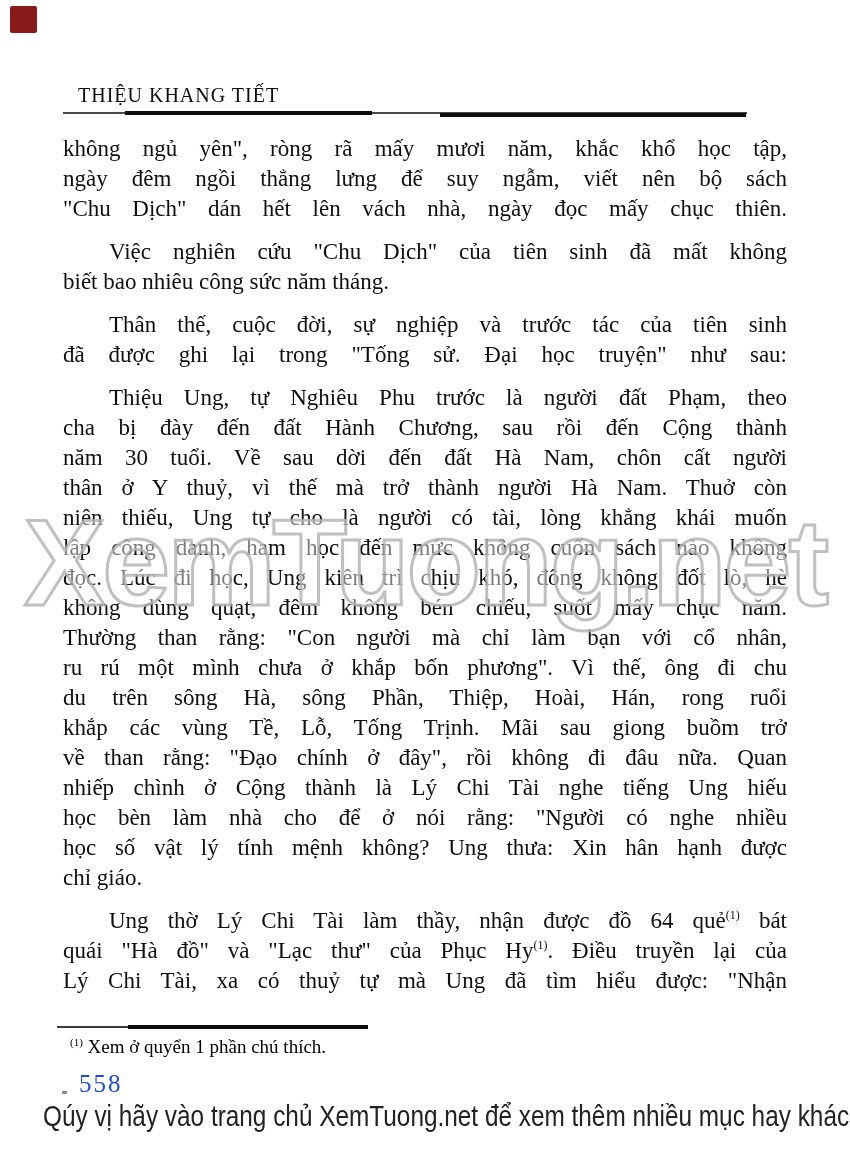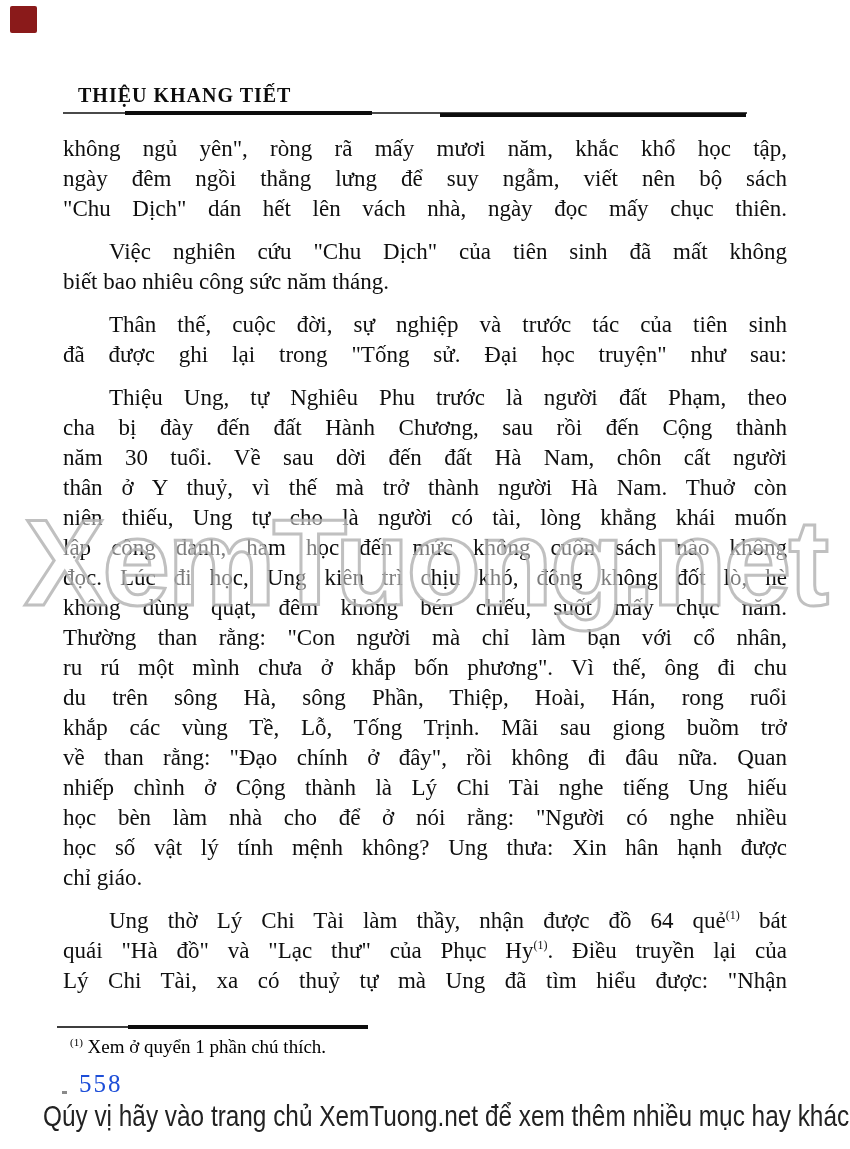--- a/index.html
+++ b/index.html
@@ -6,21 +6,21 @@
   .page {
     position:relative; width:850px; height:1149px; background:#ffffff;
     font-family:"Liberation Serif","DejaVu Serif",serif; color:#121212;
     overflow:hidden;
   }
   .corner-mark {
     position:absolute; left:10px; top:6px; width:27px; height:27px;
     background:var(--corner,#8a1a1a); border-radius:2px;
   }
   .running-header {
-    position:absolute; left:78px; top:84px; font-size:20px; font-weight:bold;
+    position:absolute; left:78px; top:84px; font-size:20px; font-weight:normal;
     letter-spacing:1px; color:#0d0d0d; white-space:nowrap;
   }
   .rule-base { position:absolute; background:#4a4a4a; }
   .rule-thick { position:absolute; background:#0d0d0d; }
   .hdr-rule-base   { left:63px;  top:112px; width:684px; height:2px; }
   .hdr-rule-seg-a  { left:125px; top:111px; width:247px; height:4px; }
   .hdr-rule-seg-b  { left:440px; top:113px; width:306px; height:4px; }
   .body-text {
     position:absolute; left:63px; top:134px; width:724px;
     font-size:23px; line-height:30px; color:#0f0f0f;

